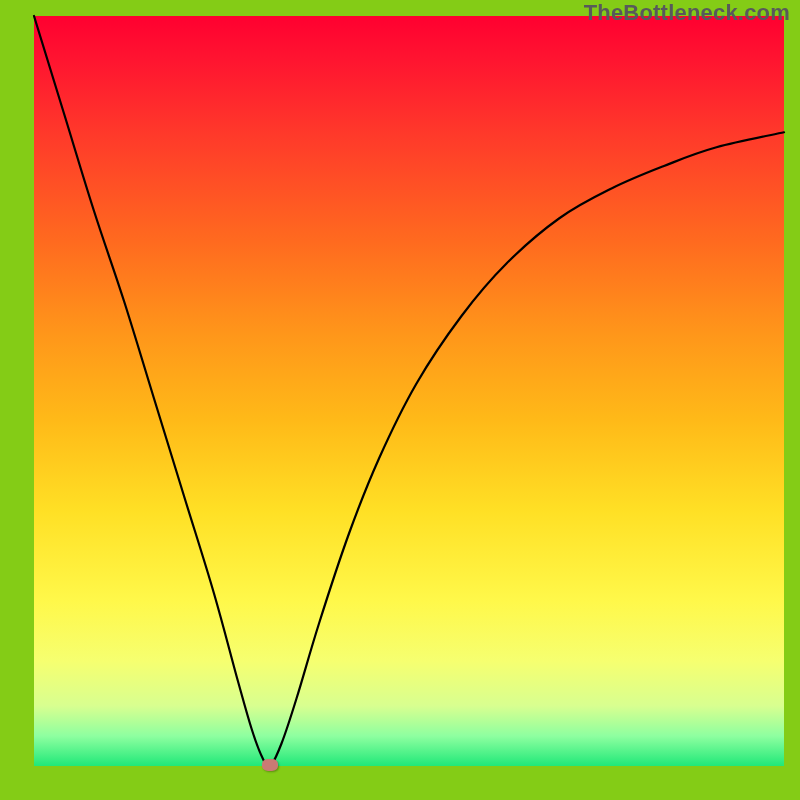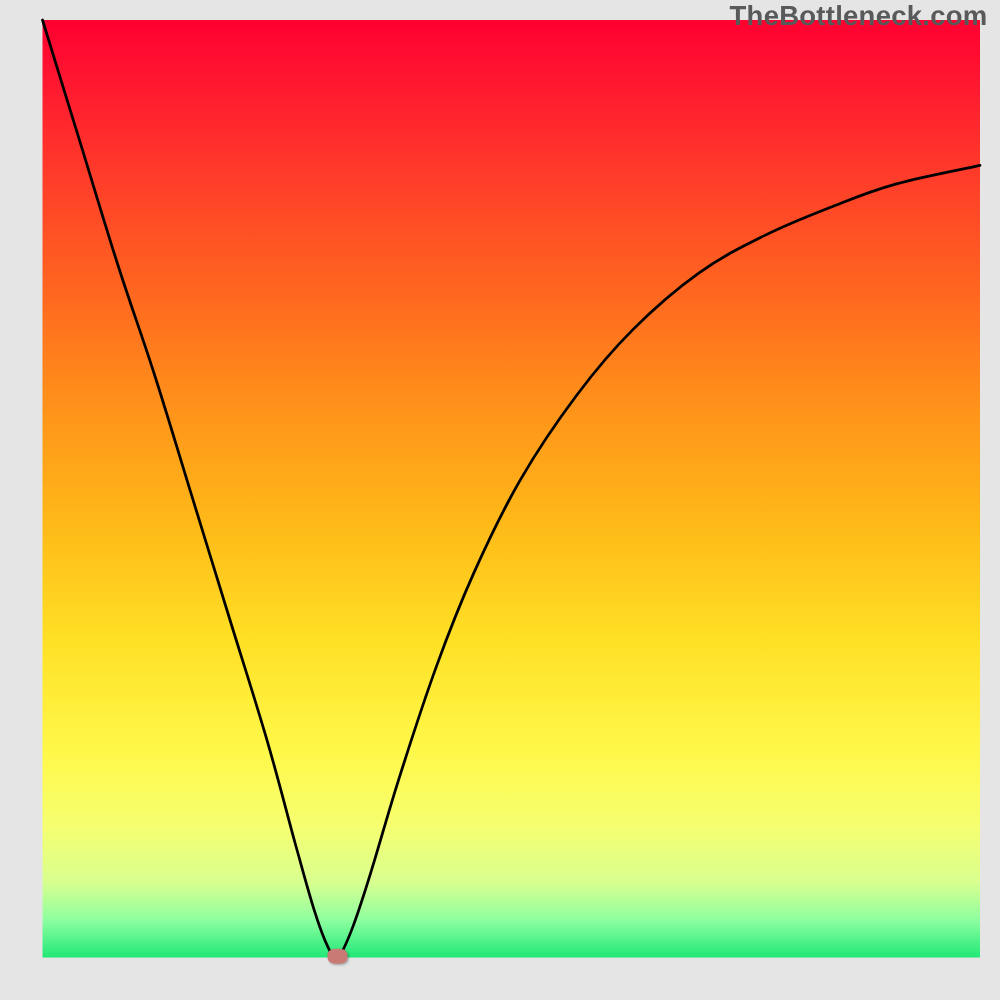--- a/index.html
+++ b/index.html
@@ -1,16 +1,16 @@
 <!DOCTYPE html>
 <html><head>
 <meta charset="utf-8">
 <style>
   html,body{margin:0;padding:0;width:800px;height:800px;background:#000;overflow:hidden;font-family:Arial,Helvetica,sans-serif}
-  .frame{position:absolute;left:0;top:0;width:800px;height:800px;background:#e5e5e5}
+  .frame{position:absolute;left:0;top:0;width:800px;height:800px;background:#84cc16}
   .plot{position:absolute;left:34px;top:16px;width:750px;height:750px;
     background:linear-gradient(to bottom,
       #ff0030 0%,
       #ff1530 6%,
       #ff3a2a 16%,
       #ff6a1f 30%,
       #ff951a 42%,
       #ffba18 54%,
       #ffe025 66%,
       #fff84a 78%,

